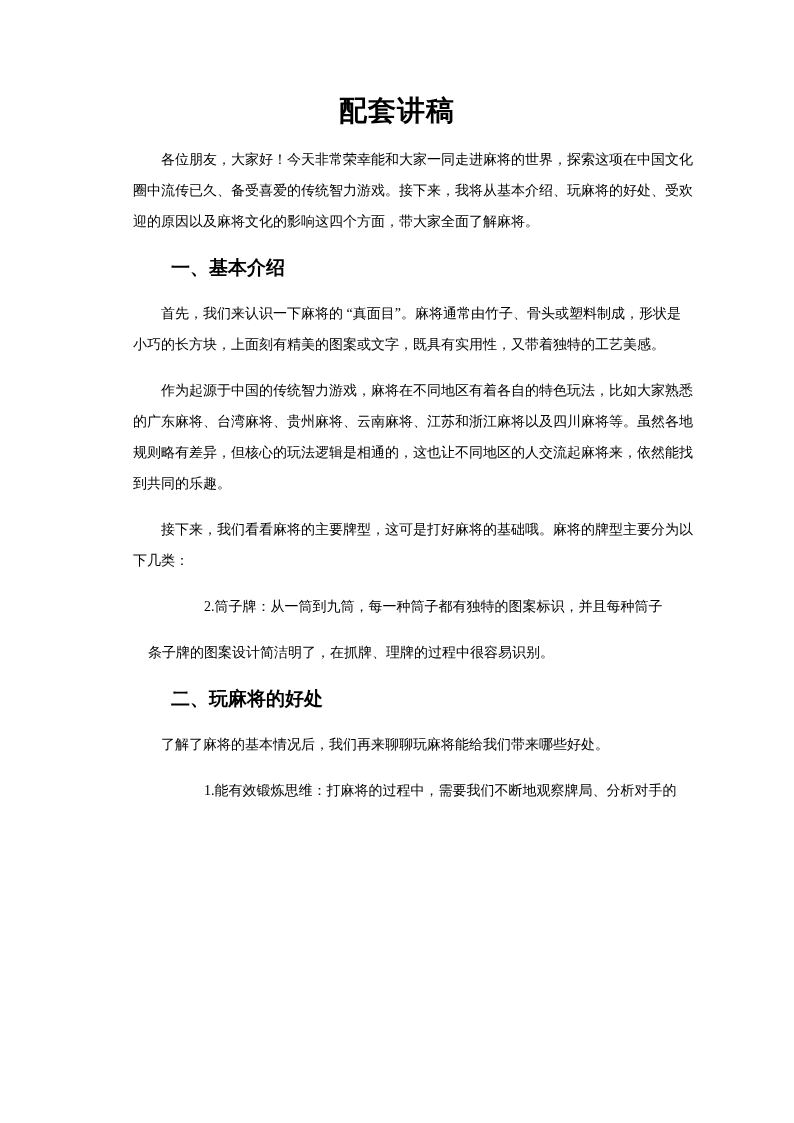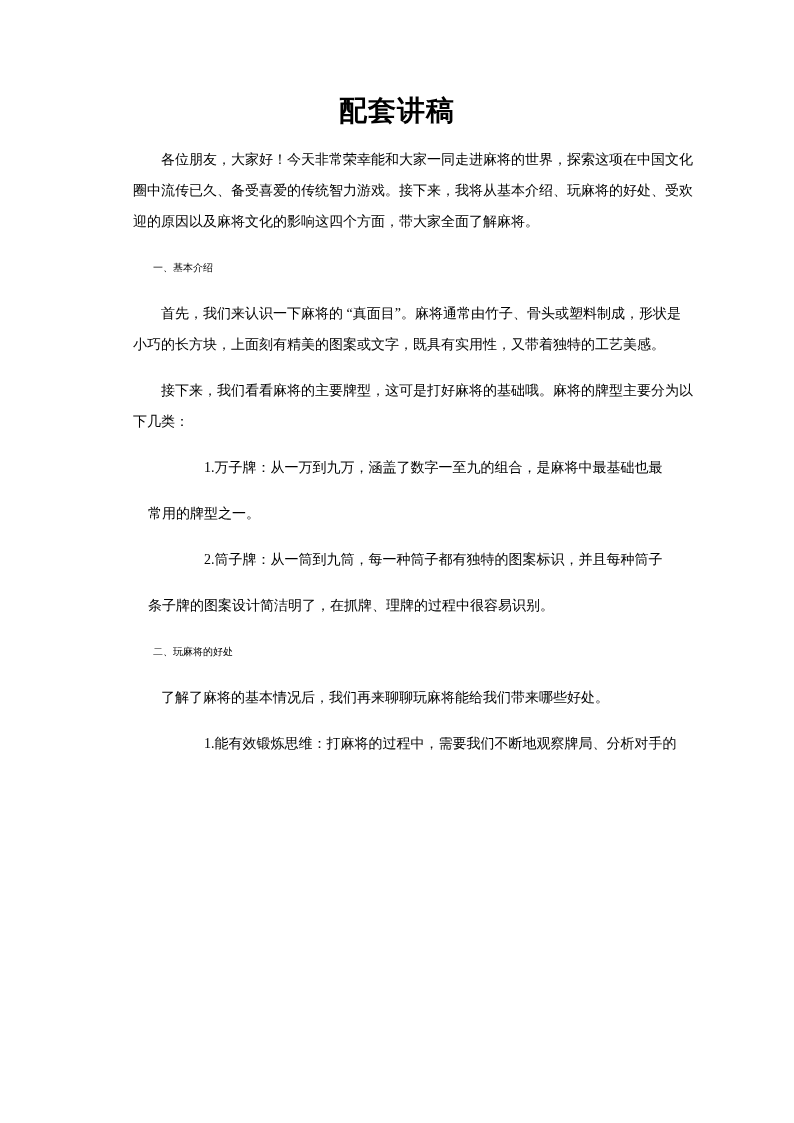--- a/index.html
+++ b/index.html
@@ -26,22 +26,22 @@
     width: 558px;
     font-size: 14px;
     line-height: 31px;
   }
   .body-text p, .body-text h2, .body-text div { margin: 15px; padding: 0; }
   .para {
     white-space: pre;
     text-indent: 2em;
   }
   .heading {
-    font-size: 10px;
-    font-weight: normal;
+    font-size: 19px;
+    font-weight: bold;
     text-indent: 2em;
     white-space: pre;
     line-height: 31px;
   }
   .list-first {
     margin-left: 47px;
     text-indent: 28px;
     white-space: pre;
   }
   .li-num {
@@ -64,28 +64,28 @@
 
     <p class="para">各位朋友，大家好！今天非常荣幸能和大家一同走进麻将的世界，探索这项在中国文化
 圈中流传已久、备受喜爱的传统智力游戏。接下来，我将从基本介绍、玩麻将的好处、受欢
 迎的原因以及麻将文化的影响这四个方面，带大家全面了解麻将。</p>
 
     <h2 class="heading">一、基本介绍</h2>
 
     <p class="para">首先，我们来认识一下麻将的 “真面目”。麻将通常由竹子、骨头或塑料制成，形状是
 小巧的长方块，上面刻有精美的图案或文字，既具有实用性，又带着独特的工艺美感。</p>
 
+    <p class="para">作为起源于中国的传统智力游戏，麻将在不同地区有着各自的特色玩法，比如大家熟悉
+的广东麻将、台湾麻将、贵州麻将、云南麻将、江苏和浙江麻将以及四川麻将等。虽然各地
+规则略有差异，但核心的玩法逻辑是相通的，这也让不同地区的人交流起麻将来，依然能找
+到共同的乐趣。</p>
 
     <p class="para">接下来，我们看看麻将的主要牌型，这可是打好麻将的基础哦。麻将的牌型主要分为以
 下几类：</p>
 
-    <div>
-      <p class="list-first"><span class="li-num">1.</span><span>万子牌：从一万到九万，涵盖了数字一至九的组合，是麻将中最基础也最</span></p>
-      <p class="list-rest">常用的牌型之一。</p>
-    </div>
 
     <div>
       <p class="list-first"><span class="li-num">2.</span><span>筒子牌：从一筒到九筒，每一种筒子都有独特的图案标识，并且每种筒子</span></p>
     </div>
 
 
     <div>
       <p class="list-rest">条子牌的图案设计简洁明了，在抓牌、理牌的过程中很容易识别。</p>
     </div>
 

